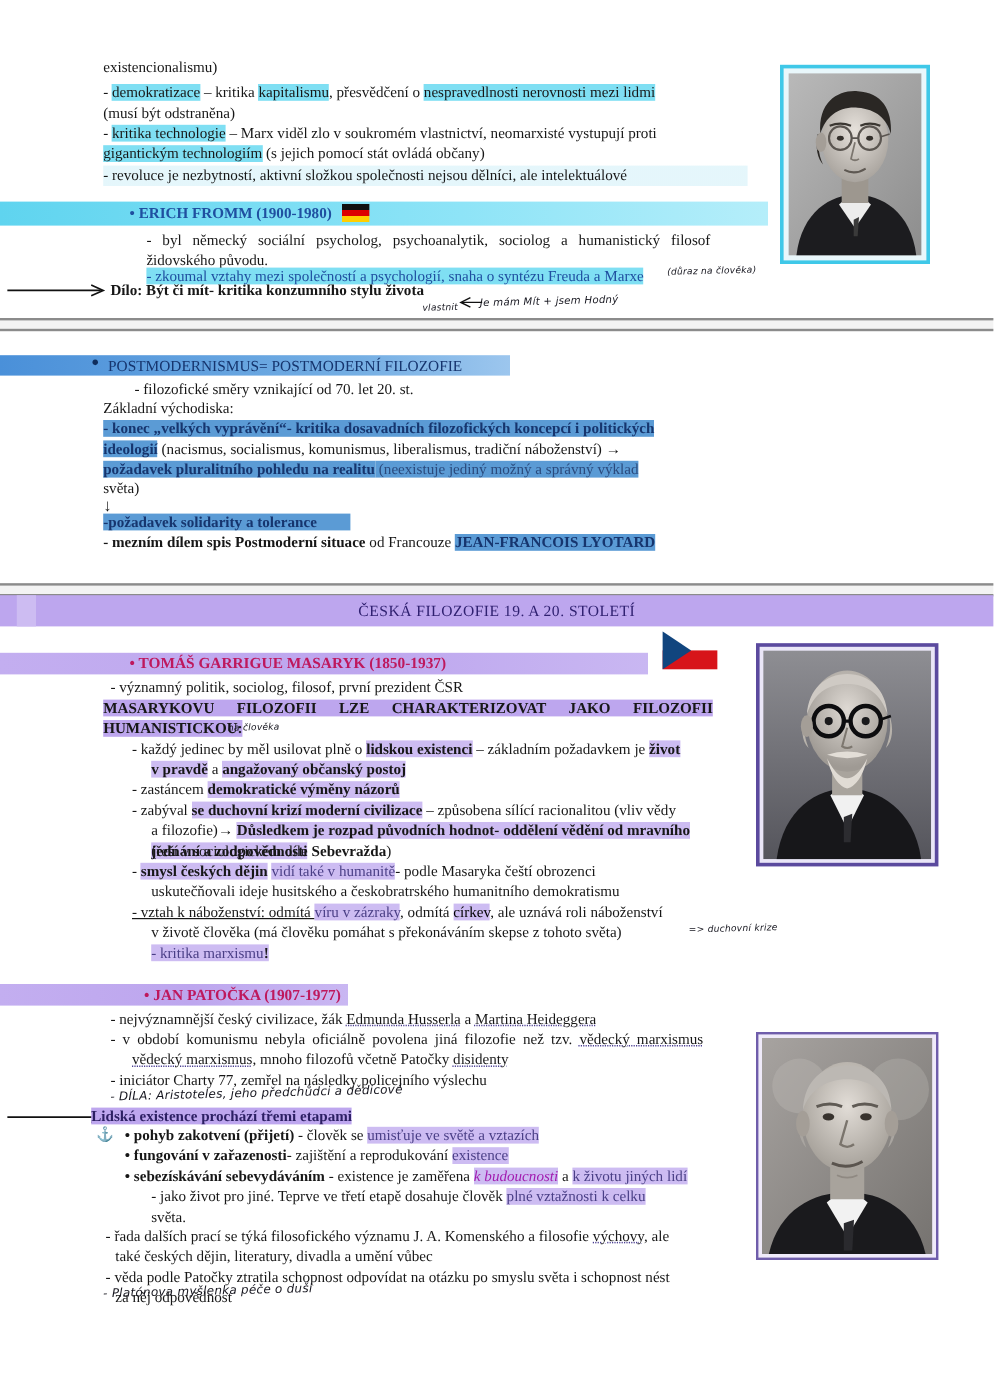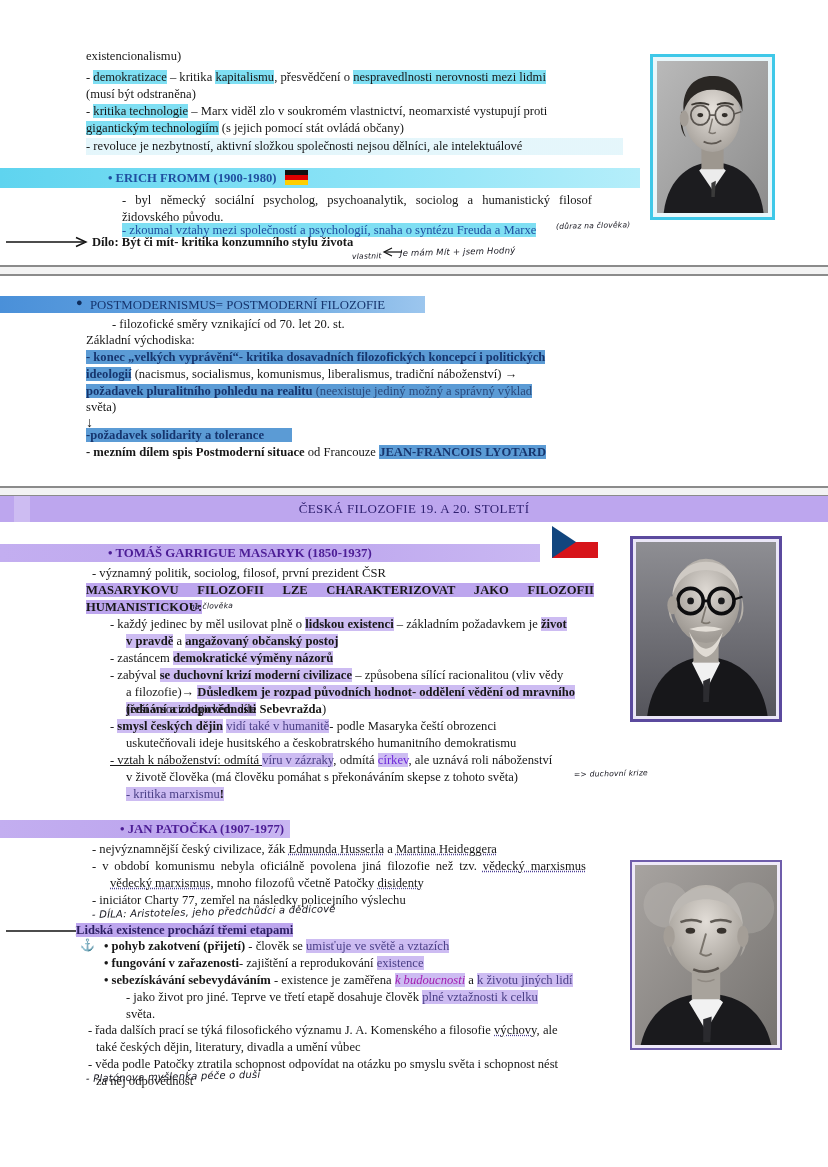--- a/index.html
+++ b/index.html
@@ -35,21 +35,21 @@
 
   
   .hl-cyan   { background: #7fdff3; }
   .hl-blue   { background: #5b9bd5; }
   .hl-purple { background: #bda6ee; }
   .hl-purple-l { background: #cdbcf2; }
 
   
   .c-blue   { color: #1f4fa0; }
   .c-dblue  { color: #16356e; }
-  .c-dpurp  { color: #4c1d95; }
+  .c-dpurp  { color: #be185d; }
 
   
   .bar {
     position: absolute;
     left: 0;
   }
   .cyan-bar {
     background: linear-gradient(90deg,#5fd4ef 0%, #8ee4f7 60%, #b5eefa 100%);
   }
   .blue-bar {
@@ -366,21 +366,21 @@
   <div class="txt" style="left:126px; top:701px;">
     <span> (řeší v sociologickém díle </span><span class="b">Sebevražda</span><span>)</span>
   </div>
 
   <div class="txt" style="left:110px; top:718px; width:480px;">
     <span>- </span><span class="b hl-purple-l">smysl českých dějin</span><span> </span><span class="hl-purple-l" style="color:#4a3f86;margin-top:28px;">vidí také v humanitě</span><span>- podle Masaryka čeští obrozenci</span>
   </div>
   <div class="txt" style="left:126px; top:735px;">uskutečňovali ideje husitského a českobratrského humanitního demokratismu</div>
 
   <div class="txt" style="left:110px; top:752px; width:490px;">
-    <span class="u-solid">- vztah k náboženství: odmítá </span><span class="hl-purple-l" style="color:#4a3f86;">víru v zázraky</span><span>, odmítá </span><span class="hl-purple-l" style="color:#6d28d9;">církev</span><span>, ale uznává roli náboženství</span>
+    <span class="u-solid">- vztah k náboženství: odmítá </span><span class="hl-purple-l" style="color:#4a3f86;">víru v zázraky</span><span>, odmítá </span><span class="hl-purple-l" style="color:#000000;">církev</span><span>, ale uznává roli náboženství</span>
   </div>
   <div class="txt" style="left:126px; top:769px;">v životě člověka (má člověku pomáhat s překonáváním skepse z tohoto světa)</div>
   <div class="hand sm" style="left:574px; top:770px;">=&gt; duchovní krize</div>
 
   <div class="txt" style="left:104px; top:786px;padding-left:22px;">
     <span class="hl-purple-l" style="color:#4a3f86;"></span><span class="hl-purple-l" style="color:#4a3f86;">- kritika marxismu</span><span class="b hl-purple-l">!</span>
   </div>
 
   <div class="bar purple-bar" style="top:820px; width:290px; height:18px;"></div>
   <div class="txt b c-dpurp" style="left:120px; top:821px; z-index:3; font-size:12.8px;">• JAN PATOČKA (1907-1977)</div>

